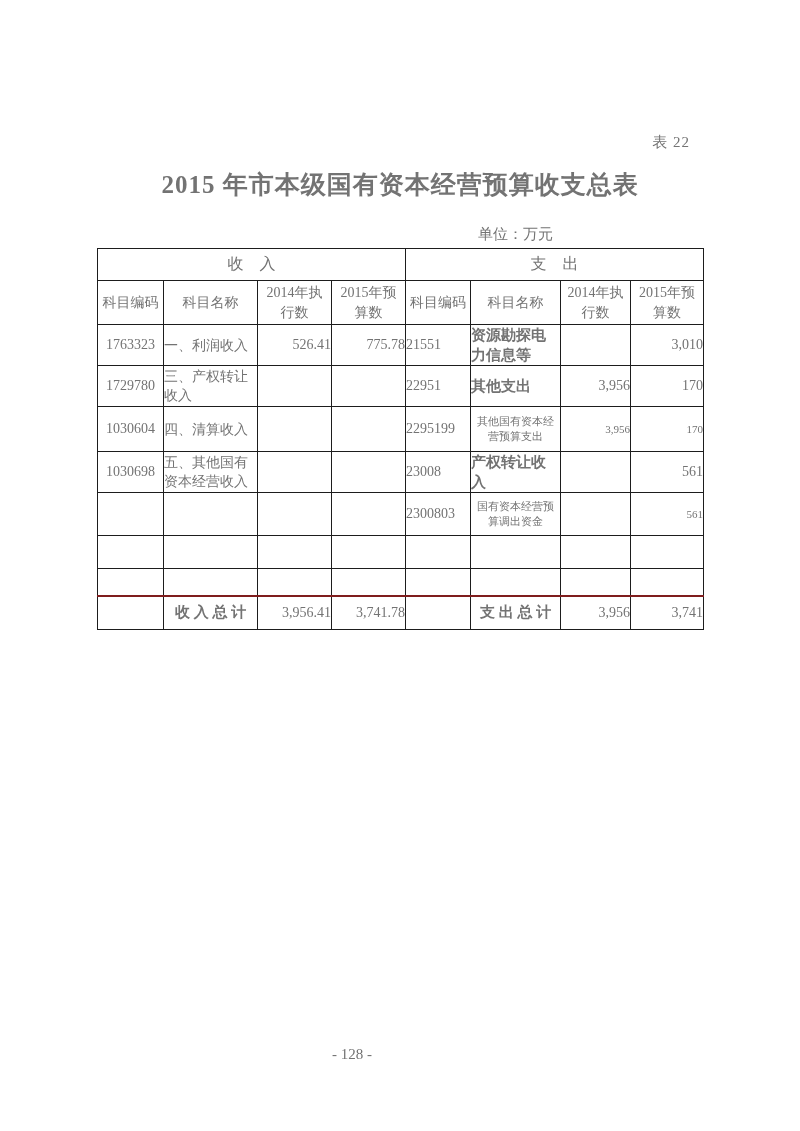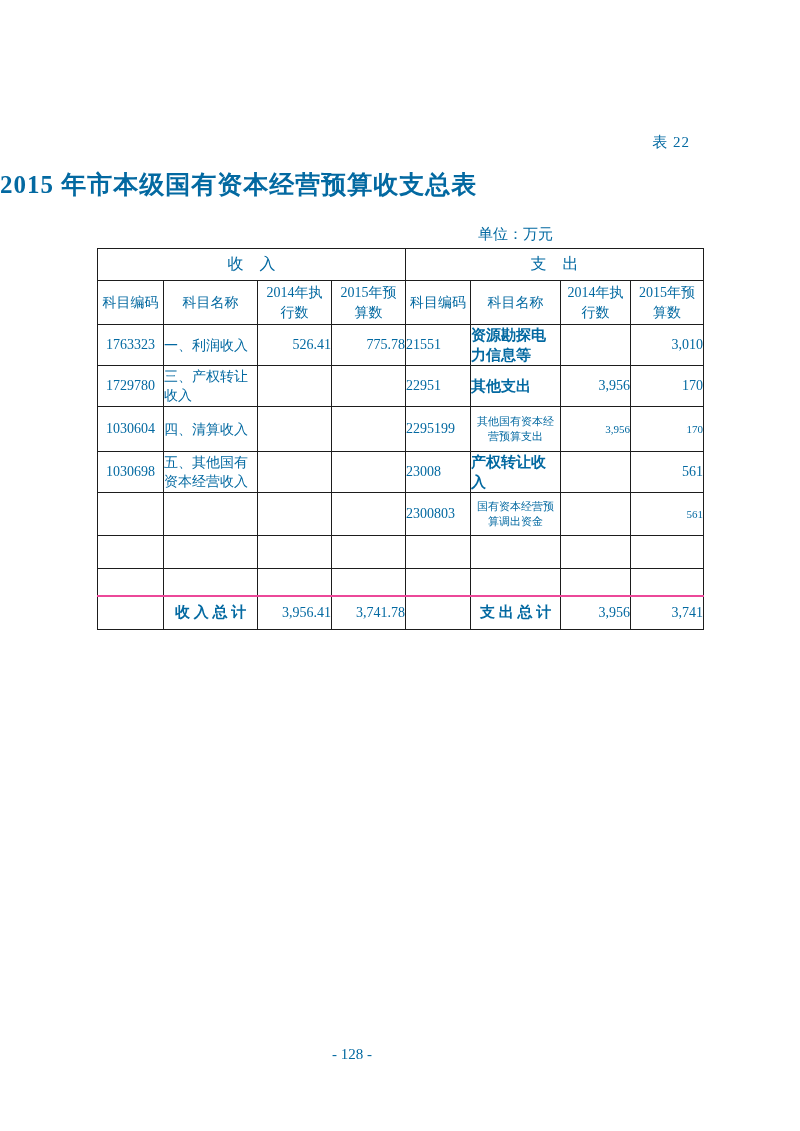--- a/index.html
+++ b/index.html
@@ -1,30 +1,30 @@
 <!DOCTYPE html>
 <html><head>
 <meta charset="utf-8">
 <style>
   html,body{margin:0;padding:0;background:#ffffff;}
   .sheet{
     position:relative;
     width:800px;height:1131px;
     background:#ffffff;
     font-family:"Liberation Serif","DejaVu Serif",serif;
-    color:#0369a1;
+    color:#737373;
     overflow:hidden;
   }
   .table-label{
     position:absolute;top:133px;right:110px;
     font-size:15px;letter-spacing:1px;
   }
   .doc-title{
     position:absolute;top:168px;left:0;width:800px;
-    text-align:left;font-size:25px;font-weight:bold;letter-spacing:1px;
+    text-align:center;font-size:25px;font-weight:bold;letter-spacing:1px;
   }
   .unit-label{
     position:absolute;top:225px;left:478px;
     font-size:15px;
   }
   .budget-table{
     position:absolute;top:248px;left:97px;
     border-collapse:collapse;table-layout:fixed;
     width:606px;font-size:14px;
   }
@@ -35,21 +35,21 @@
   }
   .sec{text-align:center;font-size:16px;}
   .colh{text-align:center;font-size:14px;line-height:20px;white-space:pre-line;}
   .code-c{text-align:center;}
   .code-l{text-align:left;padding-left:2px;}
   .name{text-align:left;padding-left:4px;line-height:19px;}
   .name.b{font-weight:bold;font-size:15px;line-height:20px;}
   .name.sm{font-size:11px;text-align:center;line-height:15px;padding:0 2px;}
   .num{text-align:right;padding-right:2px;}
   .num.sm{font-size:11px;}
-  .totals td{border-top:2px solid #ec4899;}
+  .totals td{border-top:2px solid #7f1d1d;}
   .tlabel{text-align:center;font-weight:bold;font-size:15px;white-space:pre;}
   .tnum{text-align:right;padding-right:5px;}
   .page-number{
     position:absolute;top:1046px;left:0;width:704px;
     text-align:center;font-size:15px;
   }
 </style>
 </head>
 <body>
 

